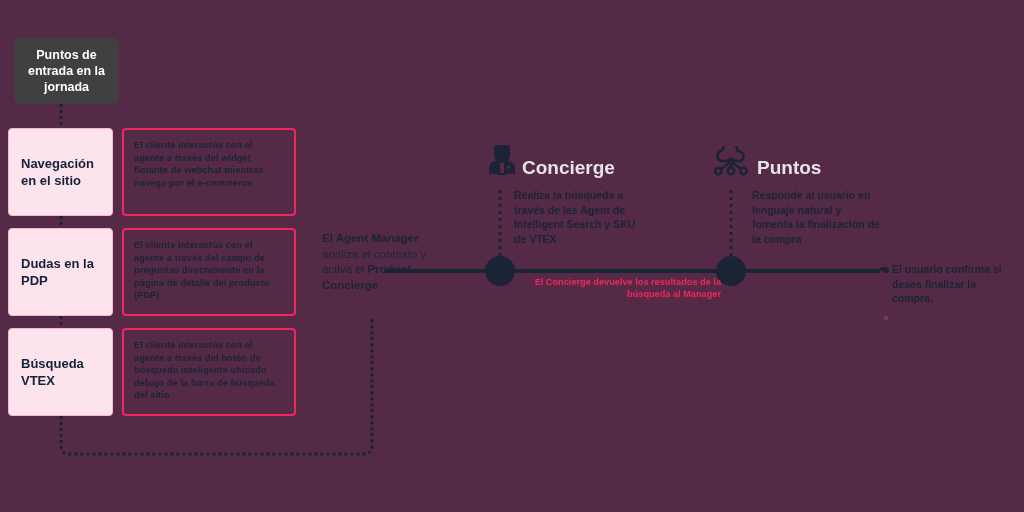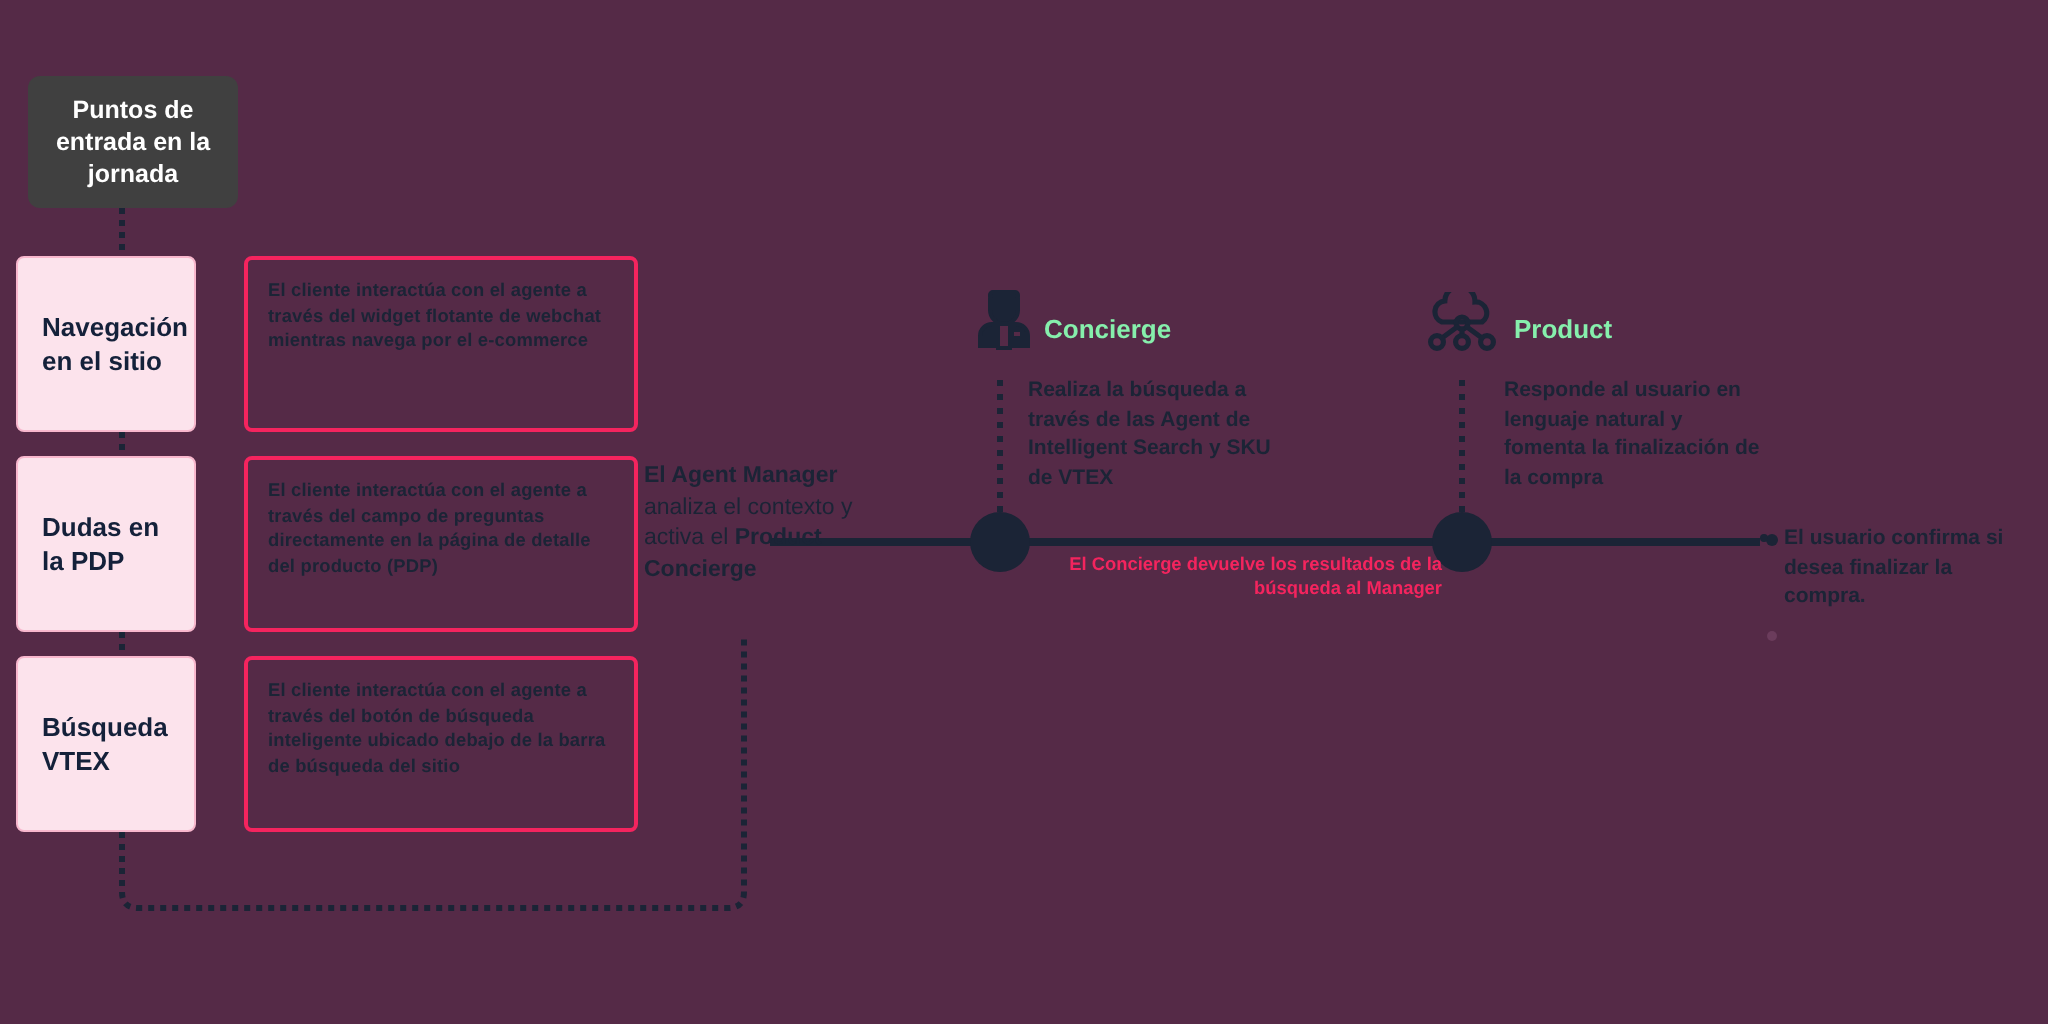--- a/index.html
+++ b/index.html
@@ -30,37 +30,37 @@
     border-radius: 6px;
     color: #ffffff;
     font-size: 12.5px;
     font-weight: bold;
     line-height: 16px;
     display: flex; align-items: center; justify-content: center;
     text-align: center;
     padding: 0 6px;
   }
   .entry-box {
-    left: 8px; width: 90px; height: 88px;
+    left: 8px; width: 105px; height: 88px;
     background: #fce3ec;
     border: 1px solid #f8b7cd;
     border-radius: 4px;
     color: #14213a;
     font-size: 13px;
     font-weight: bold;
     line-height: 17px;
     display: flex; align-items: center;
     padding: 0 12px;
   }
   .entry-box.b1 { top: 128px; }
   .entry-box.b2 { top: 228px; }
   .entry-box.b3 { top: 328px; }
 
   .desc-box {
-    left: 122px; width: 197px; height: 88px;
+    left: 122px; width: 174px; height: 88px;
     border: 2px solid #f4245e;
     border-radius: 4px;
     color: #1b2436;
     font-size: 9.2px;
     font-weight: bold;
     line-height: 12.6px;
     padding: 9px 10px;
     letter-spacing: .1px;
   }
   .desc-box.d1 { top: 128px; }
@@ -72,22 +72,22 @@
     left: 322px; top: 231px; width: 120px;
     color: #1b2436;
     font-size: 11.5px;
     line-height: 15.5px;
     font-weight: normal;
   }
   .agent-text b { font-weight: bold; }
 
   
   .node-title {
-    color: #86efac;
-    font-size: 13px;
+    color: #e5e5e5;
+    font-size: 19px;
     font-weight: bold;
   }
   .node-body {
     color: #1b2436;
     font-size: 10.5px;
     font-weight: bold;
     line-height: 14.5px;
     width: 128px;
   }
   .node-icon { color: #1b2436; }
@@ -178,21 +178,21 @@
 <span class="abs node-icon manager-icon">
   <svg width="38" height="32" viewBox="0 0 38 32" fill="none" stroke="#1b2436" stroke-width="2.6" stroke-linecap="round">
     <path d="M9 15a5.5 5.5 0 0 1 1.4-10.6A7.5 7.5 0 0 1 25.5 5 5.5 5.5 0 0 1 29 15z"></path>
     <circle cx="19" cy="15.5" r="3"></circle>
     <path d="M19 18.5v3M16.5 17.5L9 23M21.5 17.5L29 23"></path>
     <circle cx="19" cy="25" r="3.2"></circle>
     <circle cx="6.5" cy="25" r="3.2"></circle>
     <circle cx="31.5" cy="25" r="3.2"></circle>
   </svg>
 </span>
-<div class="abs node-title manager-title">Product</div>
+<div class="abs node-title manager-title">Puntos</div>
 <div class="abs node-body manager-body">Responde al usuario en lenguaje natural y fomenta la finalización de la compra</div>
 
 <div class="abs timeline-label">El Concierge devuelve los resultados de la búsqueda al Manager</div>
 
 <div class="abs bullet-list">
   <div class="bullet">
     <span class="dot"></span>
     <span>El usuario confirma si desea finalizar la compra.</span>
   </div>
 </div>

